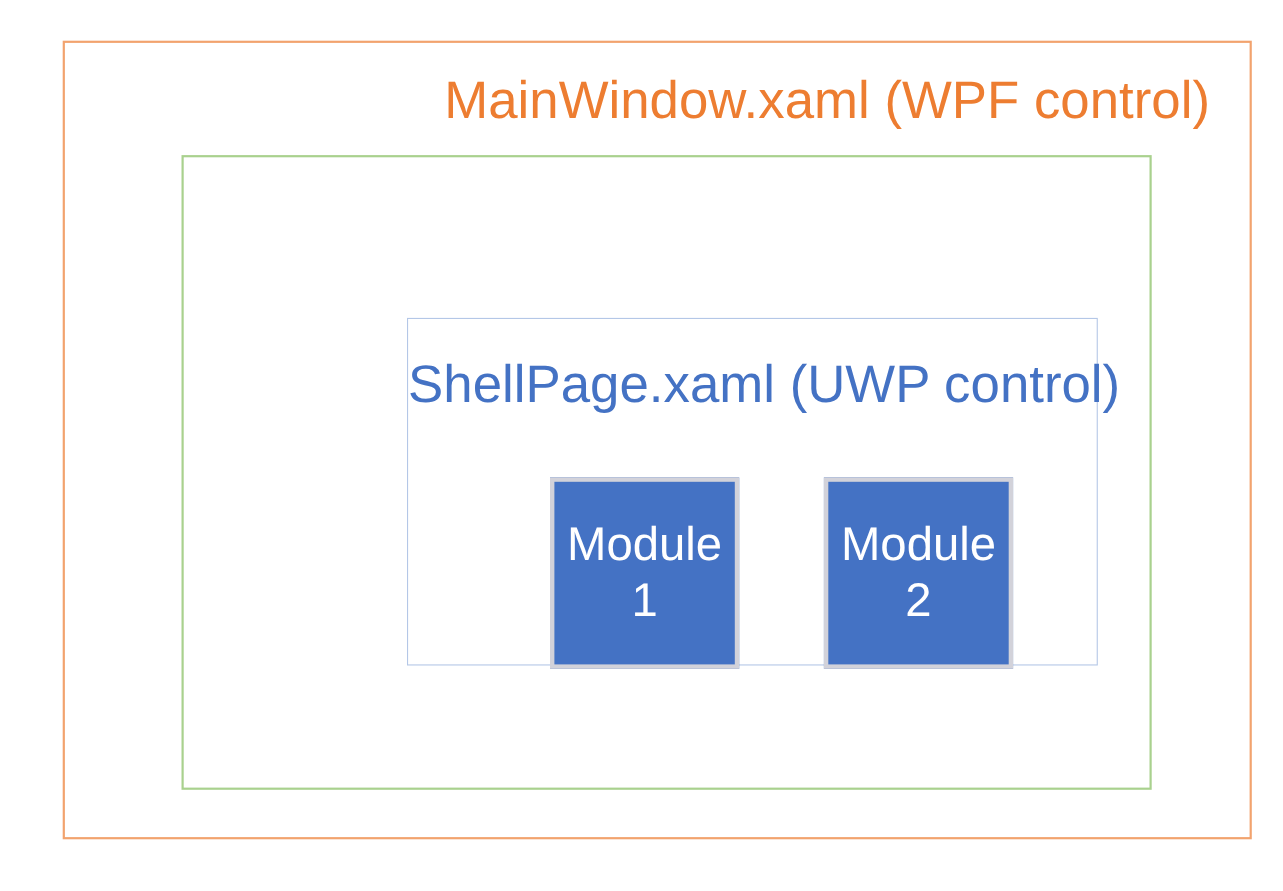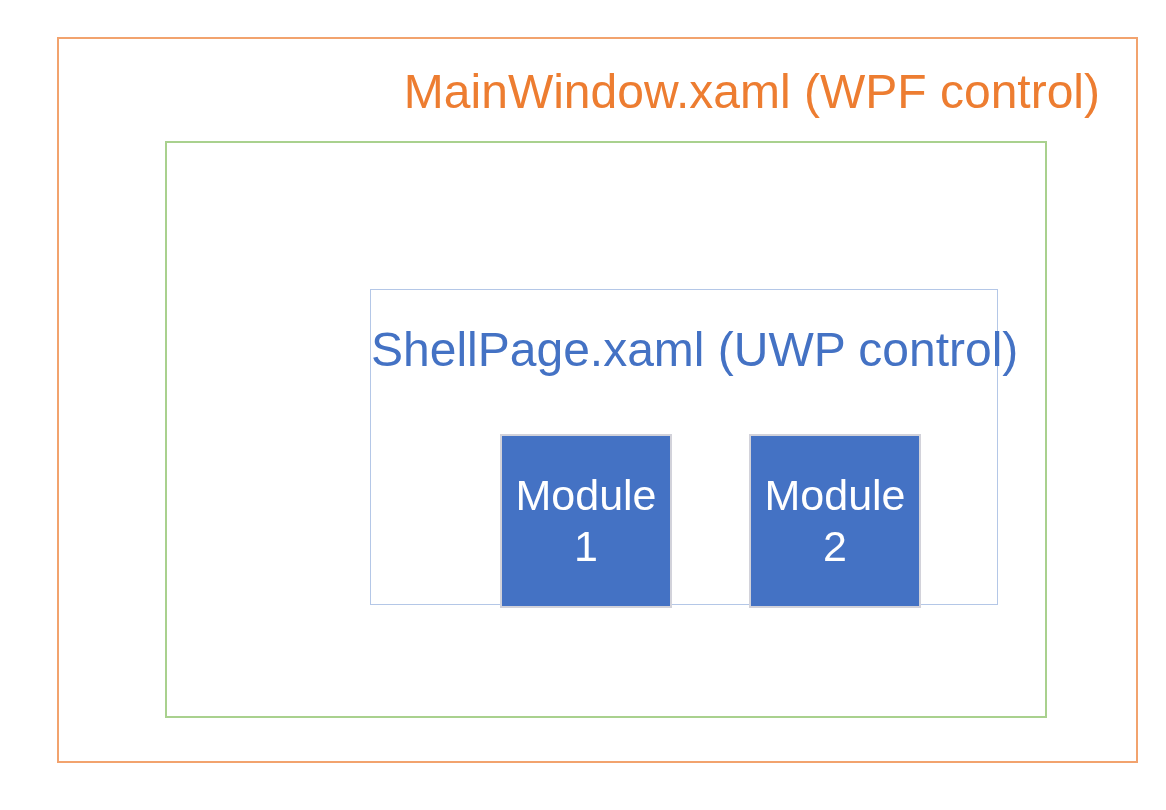--- a/index.html
+++ b/index.html
@@ -63,21 +63,21 @@
     right: 0;
     text-align: center;
     white-space: nowrap;
   }
   .module {
     position: absolute;
     top: 144px;
     width: 172px;
     height: 174px;
     box-sizing: border-box;
-    border: 2px solid #4c1d95;
+    border: 4px solid #4c1d95;
     display: flex;
     flex-direction: column;
     align-items: center;
     justify-content: center;
     text-align: center;
     font-size: 43px;
     line-height: 1.18;
   }
   .module-1 { left: 129px; }
   .module-2 { left: 378px; }

